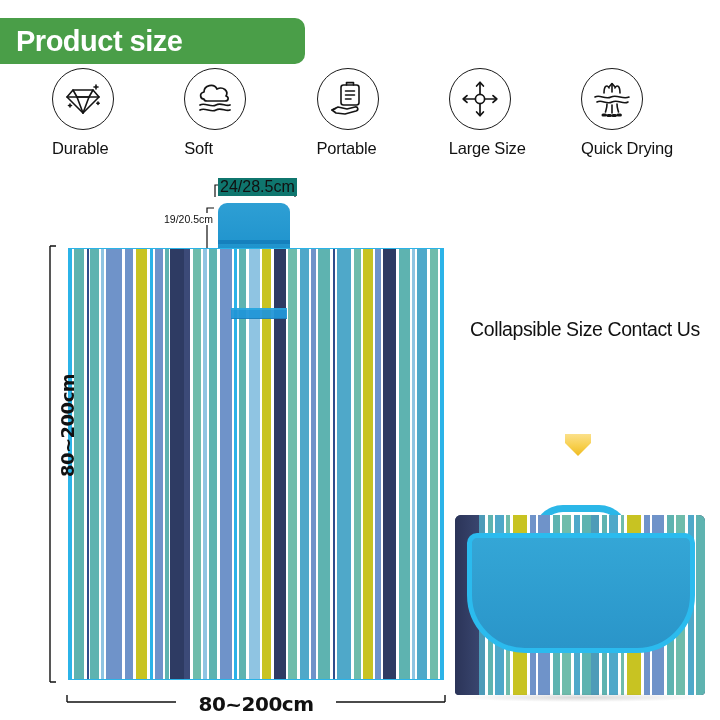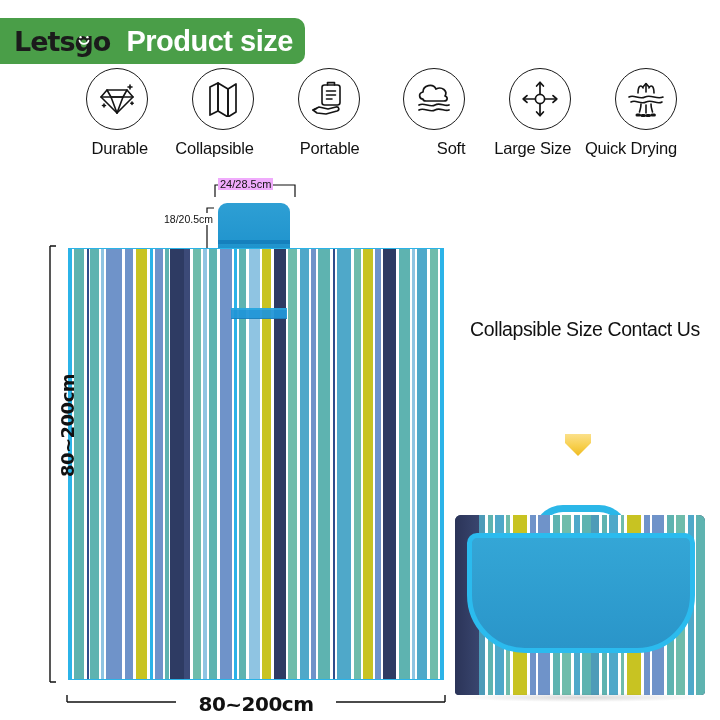--- a/index.html
+++ b/index.html
@@ -42,21 +42,21 @@
     color:#ffffff;
     letter-spacing:-0.5px;
   }
 
   
   .features{
     position:absolute;left:52px;top:68px;
     width:625px;
     display:flex;justify-content:space-between;align-items:flex-start;
   }
-  .feature{width:96px;display:flex;flex-direction:column;align-items:flex-end;}
+  .feature{width:96px;display:flex;flex-direction:column;align-items:flex-start;}
   .feature-circle{
     width:62px;height:62px;border-radius:50%;
     border:1.6px solid #1a1a1a;
     display:flex;align-items:center;justify-content:center;
     box-sizing:border-box;
   }
   .feature-label{
     margin-top:9px;
     font-size:16.5px;color:#111111;
     white-space:nowrap;
@@ -76,21 +76,21 @@
   .handle-flap .band{
     position:absolute;left:0;bottom:6px;width:100%;height:4px;
     background:#1580bd;
   }
 
   .dim-top{
     position:absolute;left:214px;top:182px;width:82px;height:16px;
   }
   .dim-top-label{
     position:absolute;left:218px;top:178px;
-    font-size:11px;color:#111;background:#f0abfc;padding:0 2px;
+    font-size:16px;color:#111;background:#0f766e;padding:0 2px;
     white-space:nowrap;
   }
   .dim-left-handle{
     position:absolute;left:205px;top:207px;width:10px;height:46px;
   }
   .dim-left-handle-label{
     position:absolute;left:163px;top:213px;
     font-size:10.5px;color:#111;background:#fff;padding:0 1px;
     white-space:nowrap;
   }
@@ -194,27 +194,20 @@
     background:radial-gradient(ellipse at center, rgba(80,80,80,.22) 0%, rgba(255,255,255,0) 72%);
   }
   .stripe{height:100%;}
 </style>
 </head>
 <body>
 
 <div class="page">
 
   <div class="header-bar">
-    <div class="logo">
-      <span>Lets<span class="g-wrap">g<svg class="smile" viewBox="0 0 16 16">
-              <circle cx="4.3" cy="5" r="1.25" fill="#ffffff"></circle>
-              <circle cx="11.7" cy="5" r="1.25" fill="#ffffff"></circle>
-              <path d="M3.2 8.6 A5 5 0 0 0 12.8 8.6" fill="none" stroke="#ffffff" stroke-width="1.9" stroke-linecap="round"></path>
-            </svg></span>o</span>
-    </div>
     <div class="header-title">Product size</div>
   </div>
 
   <div class="features">
 
     <div class="feature">
       <div class="feature-circle">
         <svg width="40" height="38" viewBox="0 0 40 38" fill="none" stroke="#141414" stroke-width="1.6" stroke-linejoin="round" stroke-linecap="round">
           <path d="M10 10 L30 10 L36 17 L20 33 L4 17 Z"></path>
           <path d="M4 17 L36 17"></path>
@@ -222,53 +215,43 @@
           <path d="M30 10 L26 17 L20 33"></path>
           <path d="M14 17 L26 17"></path>
           <path d="M33 5 l0 4 M31 7 l4 0"></path>
           <path d="M7 24 l0 3 M5.5 25.5 l3 0"></path>
           <path d="M35 22 l0 2.4 M33.8 23.2 l2.4 0"></path>
         </svg>
       </div>
       <div class="feature-label">Durable</div>
     </div>
 
+
     <div class="feature">
       <div class="feature-circle">
-        <svg width="34" height="36" viewBox="0 0 34 36" fill="none" stroke="#141414" stroke-width="1.7" stroke-linejoin="round" stroke-linecap="round">
-          <path d="M4 6 L12 2 L12 30 L4 34 Z"></path>
-          <path d="M12 2 L22 8 L22 36 L12 30 Z"></path>
-          <path d="M22 8 L30 3 L30 31 L22 36 Z"></path>
+        <svg width="40" height="34" viewBox="0 0 40 34" fill="none" stroke="#141414" stroke-width="1.7" stroke-linejoin="round" stroke-linecap="round">
+          <path d="M9 17 C5 17 4 11 9 10 C9 3 19 1 22 7 C28 4 34 9 31 14 C34 15 34 19 30 19 L12 19 C10 19 9 18 9 17 Z"></path>
+          <path d="M5 23 C10 20 16 26 21 23 C26 20 31 25 35 23"></path>
+          <path d="M5 28 C10 25 16 31 21 28 C26 25 31 30 35 28"></path>
         </svg>
       </div>
-      <div class="feature-label">Collapsible</div>
+      <div class="feature-label">Soft</div>
     </div>
 
     <div class="feature">
       <div class="feature-circle">
         <svg width="40" height="40" viewBox="0 0 40 40" fill="none" stroke="#141414" stroke-width="1.6" stroke-linejoin="round" stroke-linecap="round">
           <rect x="13" y="6" width="18" height="20" rx="2.5"></rect>
           <path d="M18.5 6 L18.5 3.6 L25.5 3.6 L25.5 6"></path>
           <path d="M17.5 12 L26.5 12 M17.5 16 L26.5 16 M17.5 20 L23 20"></path>
           <path d="M4 31 L10 28 L19 30 L27 28 C30 27.4 31 31 28 32 L17 35 L8 34 Z"></path>
           <path d="M4 31 L7.5 29.6"></path>
         </svg>
       </div>
       <div class="feature-label">Portable</div>
-    </div>
-
-    <div class="feature">
-      <div class="feature-circle">
-        <svg width="40" height="34" viewBox="0 0 40 34" fill="none" stroke="#141414" stroke-width="1.7" stroke-linejoin="round" stroke-linecap="round">
-          <path d="M9 17 C5 17 4 11 9 10 C9 3 19 1 22 7 C28 4 34 9 31 14 C34 15 34 19 30 19 L12 19 C10 19 9 18 9 17 Z"></path>
-          <path d="M5 23 C10 20 16 26 21 23 C26 20 31 25 35 23"></path>
-          <path d="M5 28 C10 25 16 31 21 28 C26 25 31 30 35 28"></path>
-        </svg>
-      </div>
-      <div class="feature-label">Soft</div>
     </div>
 
     <div class="feature">
       <div class="feature-circle">
         <svg width="40" height="40" viewBox="0 0 40 40" fill="none" stroke="#141414" stroke-width="1.7" stroke-linejoin="round" stroke-linecap="round">
           <circle cx="20" cy="20" r="4.6"></circle>
           <path d="M20 15 L20 4"></path>
             <path d="M16.6 7 L20 3.2 L23.4 7"></path>
           <path d="M20 25 L20 36"></path>
             <path d="M16.6 33 L20 36.8 L23.4 33"></path>
@@ -304,21 +287,21 @@
   <div class="mat-wrap">
 
     <svg class="dim-top" viewBox="0 0 82 16">
       <path d="M1 15 L1 3 L81 3 L81 15" stroke="#111" stroke-width="1.2" fill="none"></path>
     </svg>
     <div class="dim-top-label">24/28.5cm</div>
 
     <svg class="dim-left-handle" viewBox="0 0 10 46">
       <path d="M9 1 L2 1 L2 45 L9 45" stroke="#111" stroke-width="1.2" fill="none"></path>
     </svg>
-    <div class="dim-left-handle-label">18/20.5cm</div>
+    <div class="dim-left-handle-label">19/20.5cm</div>
 
     <div class="handle-flap">
       <div class="band"></div>
     </div>
 
     <div class="mat">
       <div class="mat-stripes">
           <div class="stripe" style="background:#2bb3e8;flex:3 0 0"></div>
           <div class="stripe" style="background:#ffffff;flex:2 0 0"></div>
           <div class="stripe" style="background:#5eb3b0;flex:10 0 0"></div>

